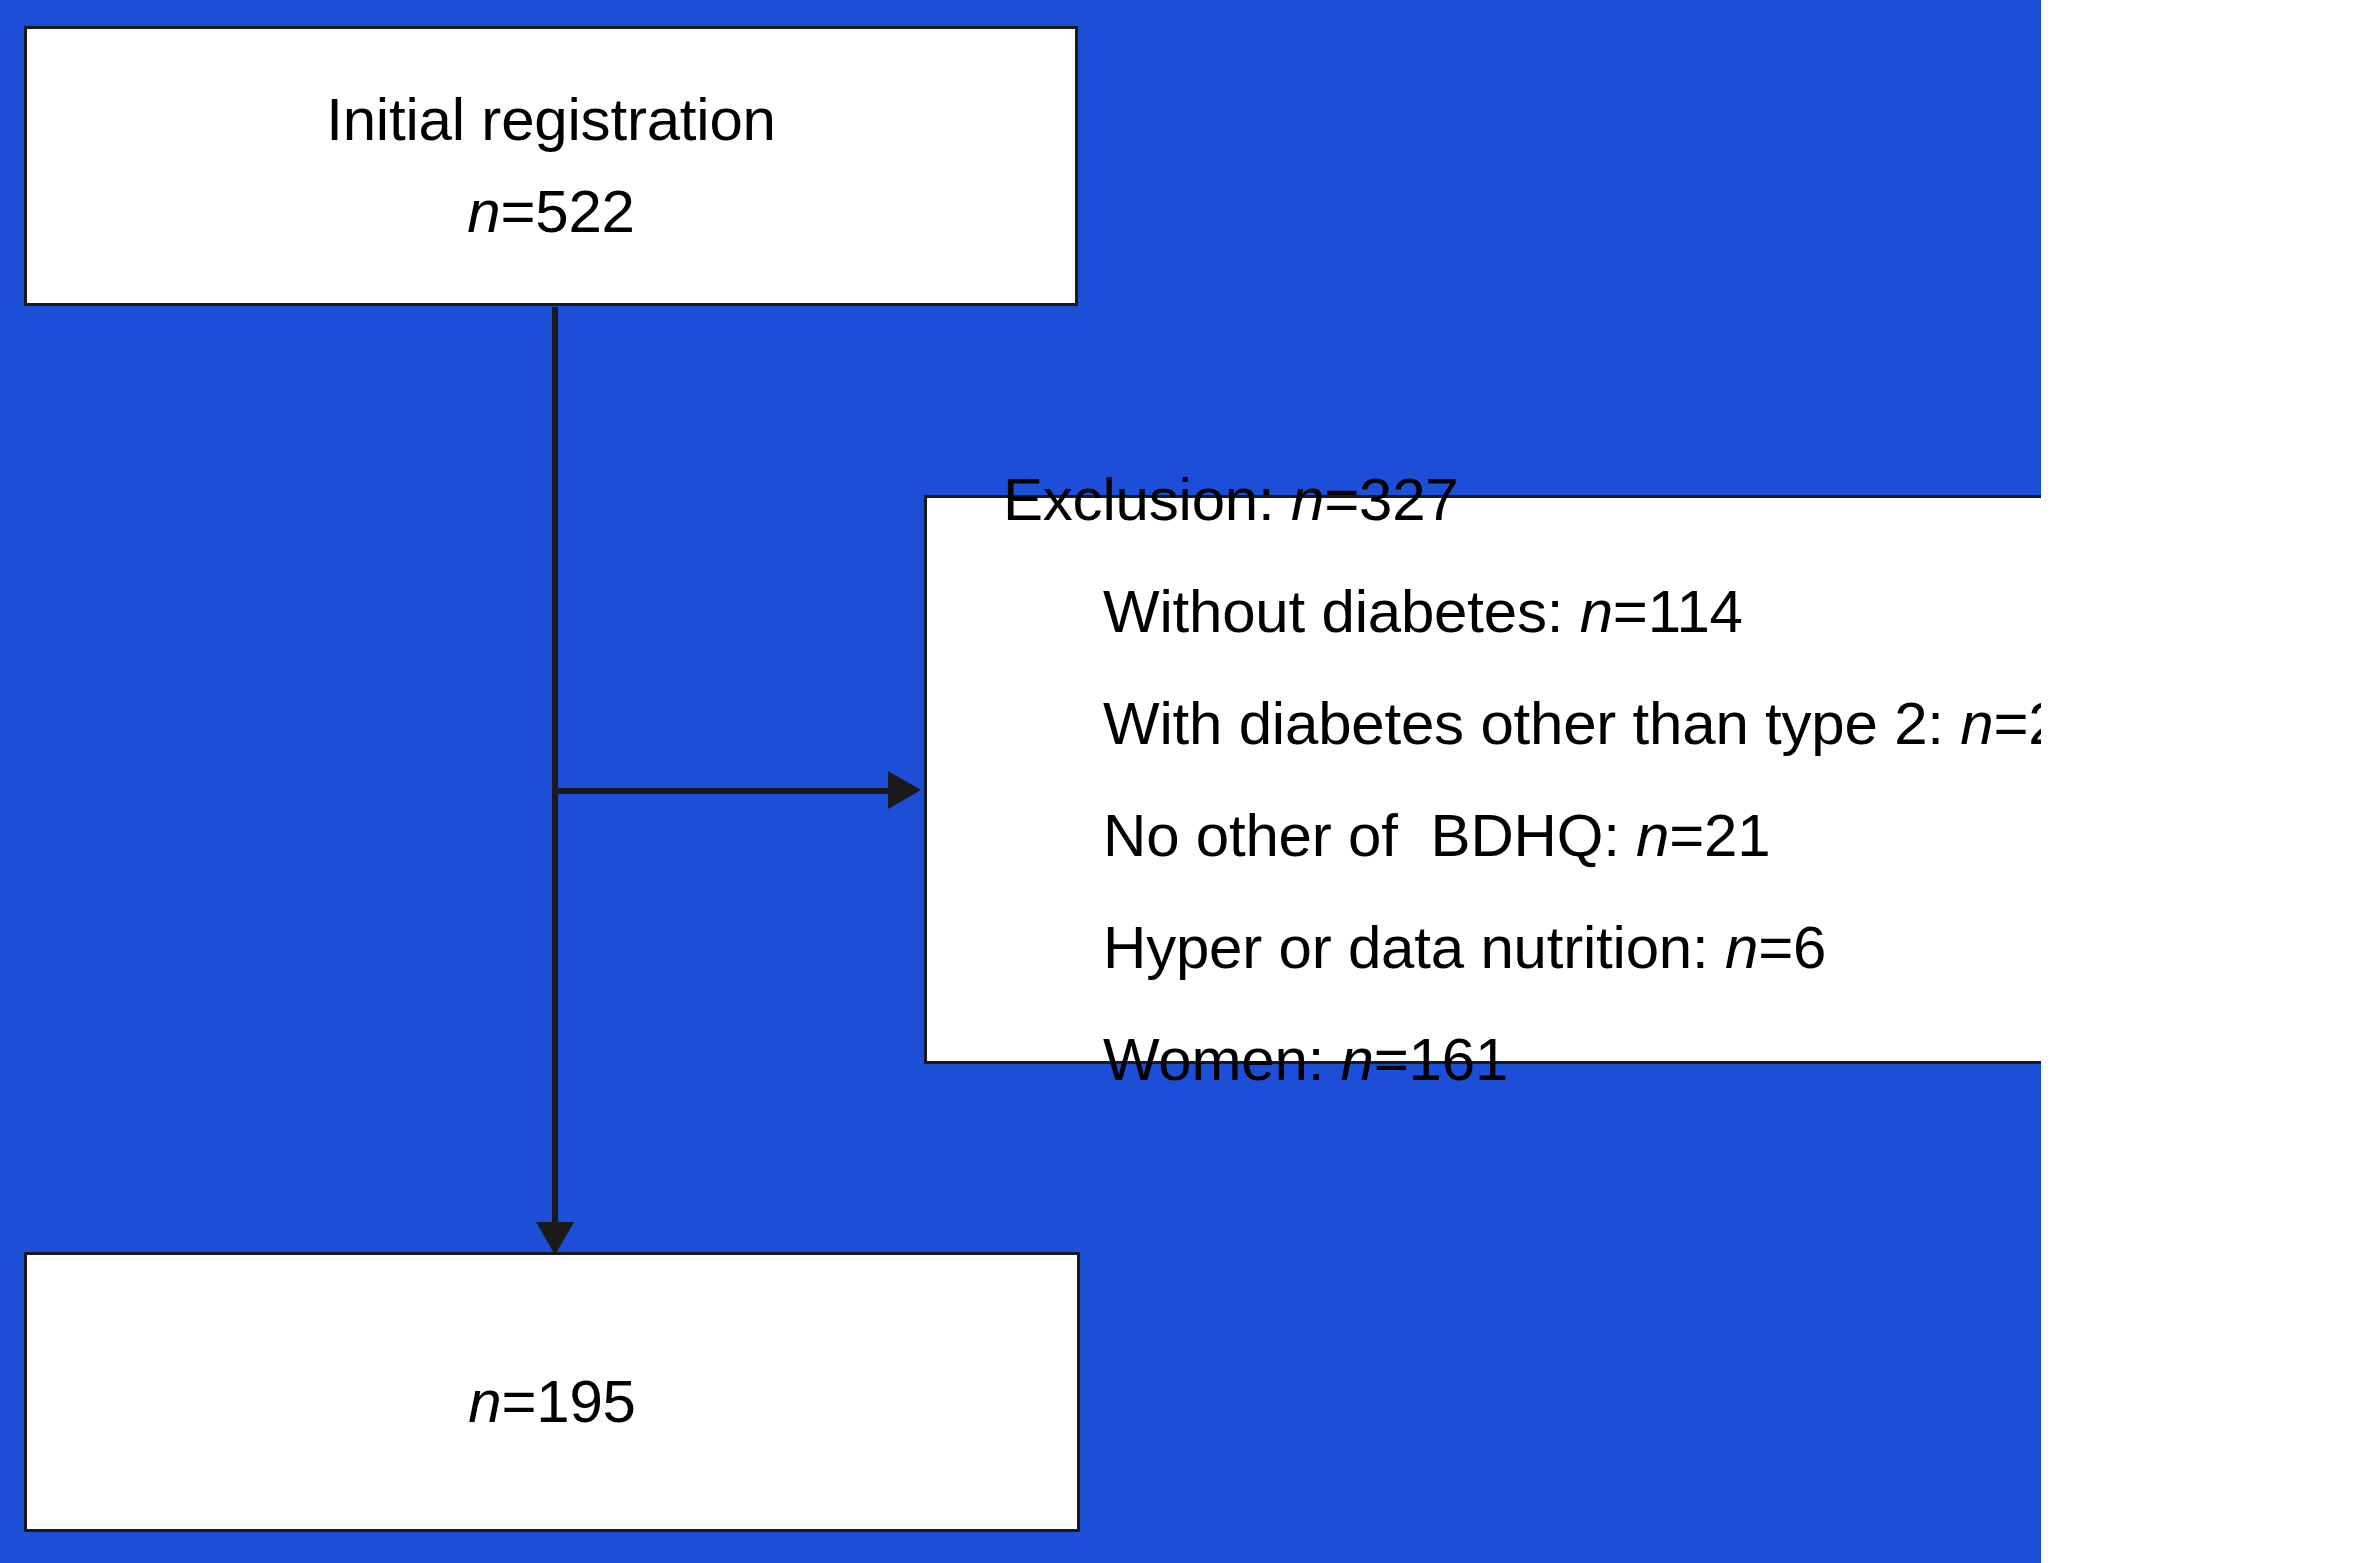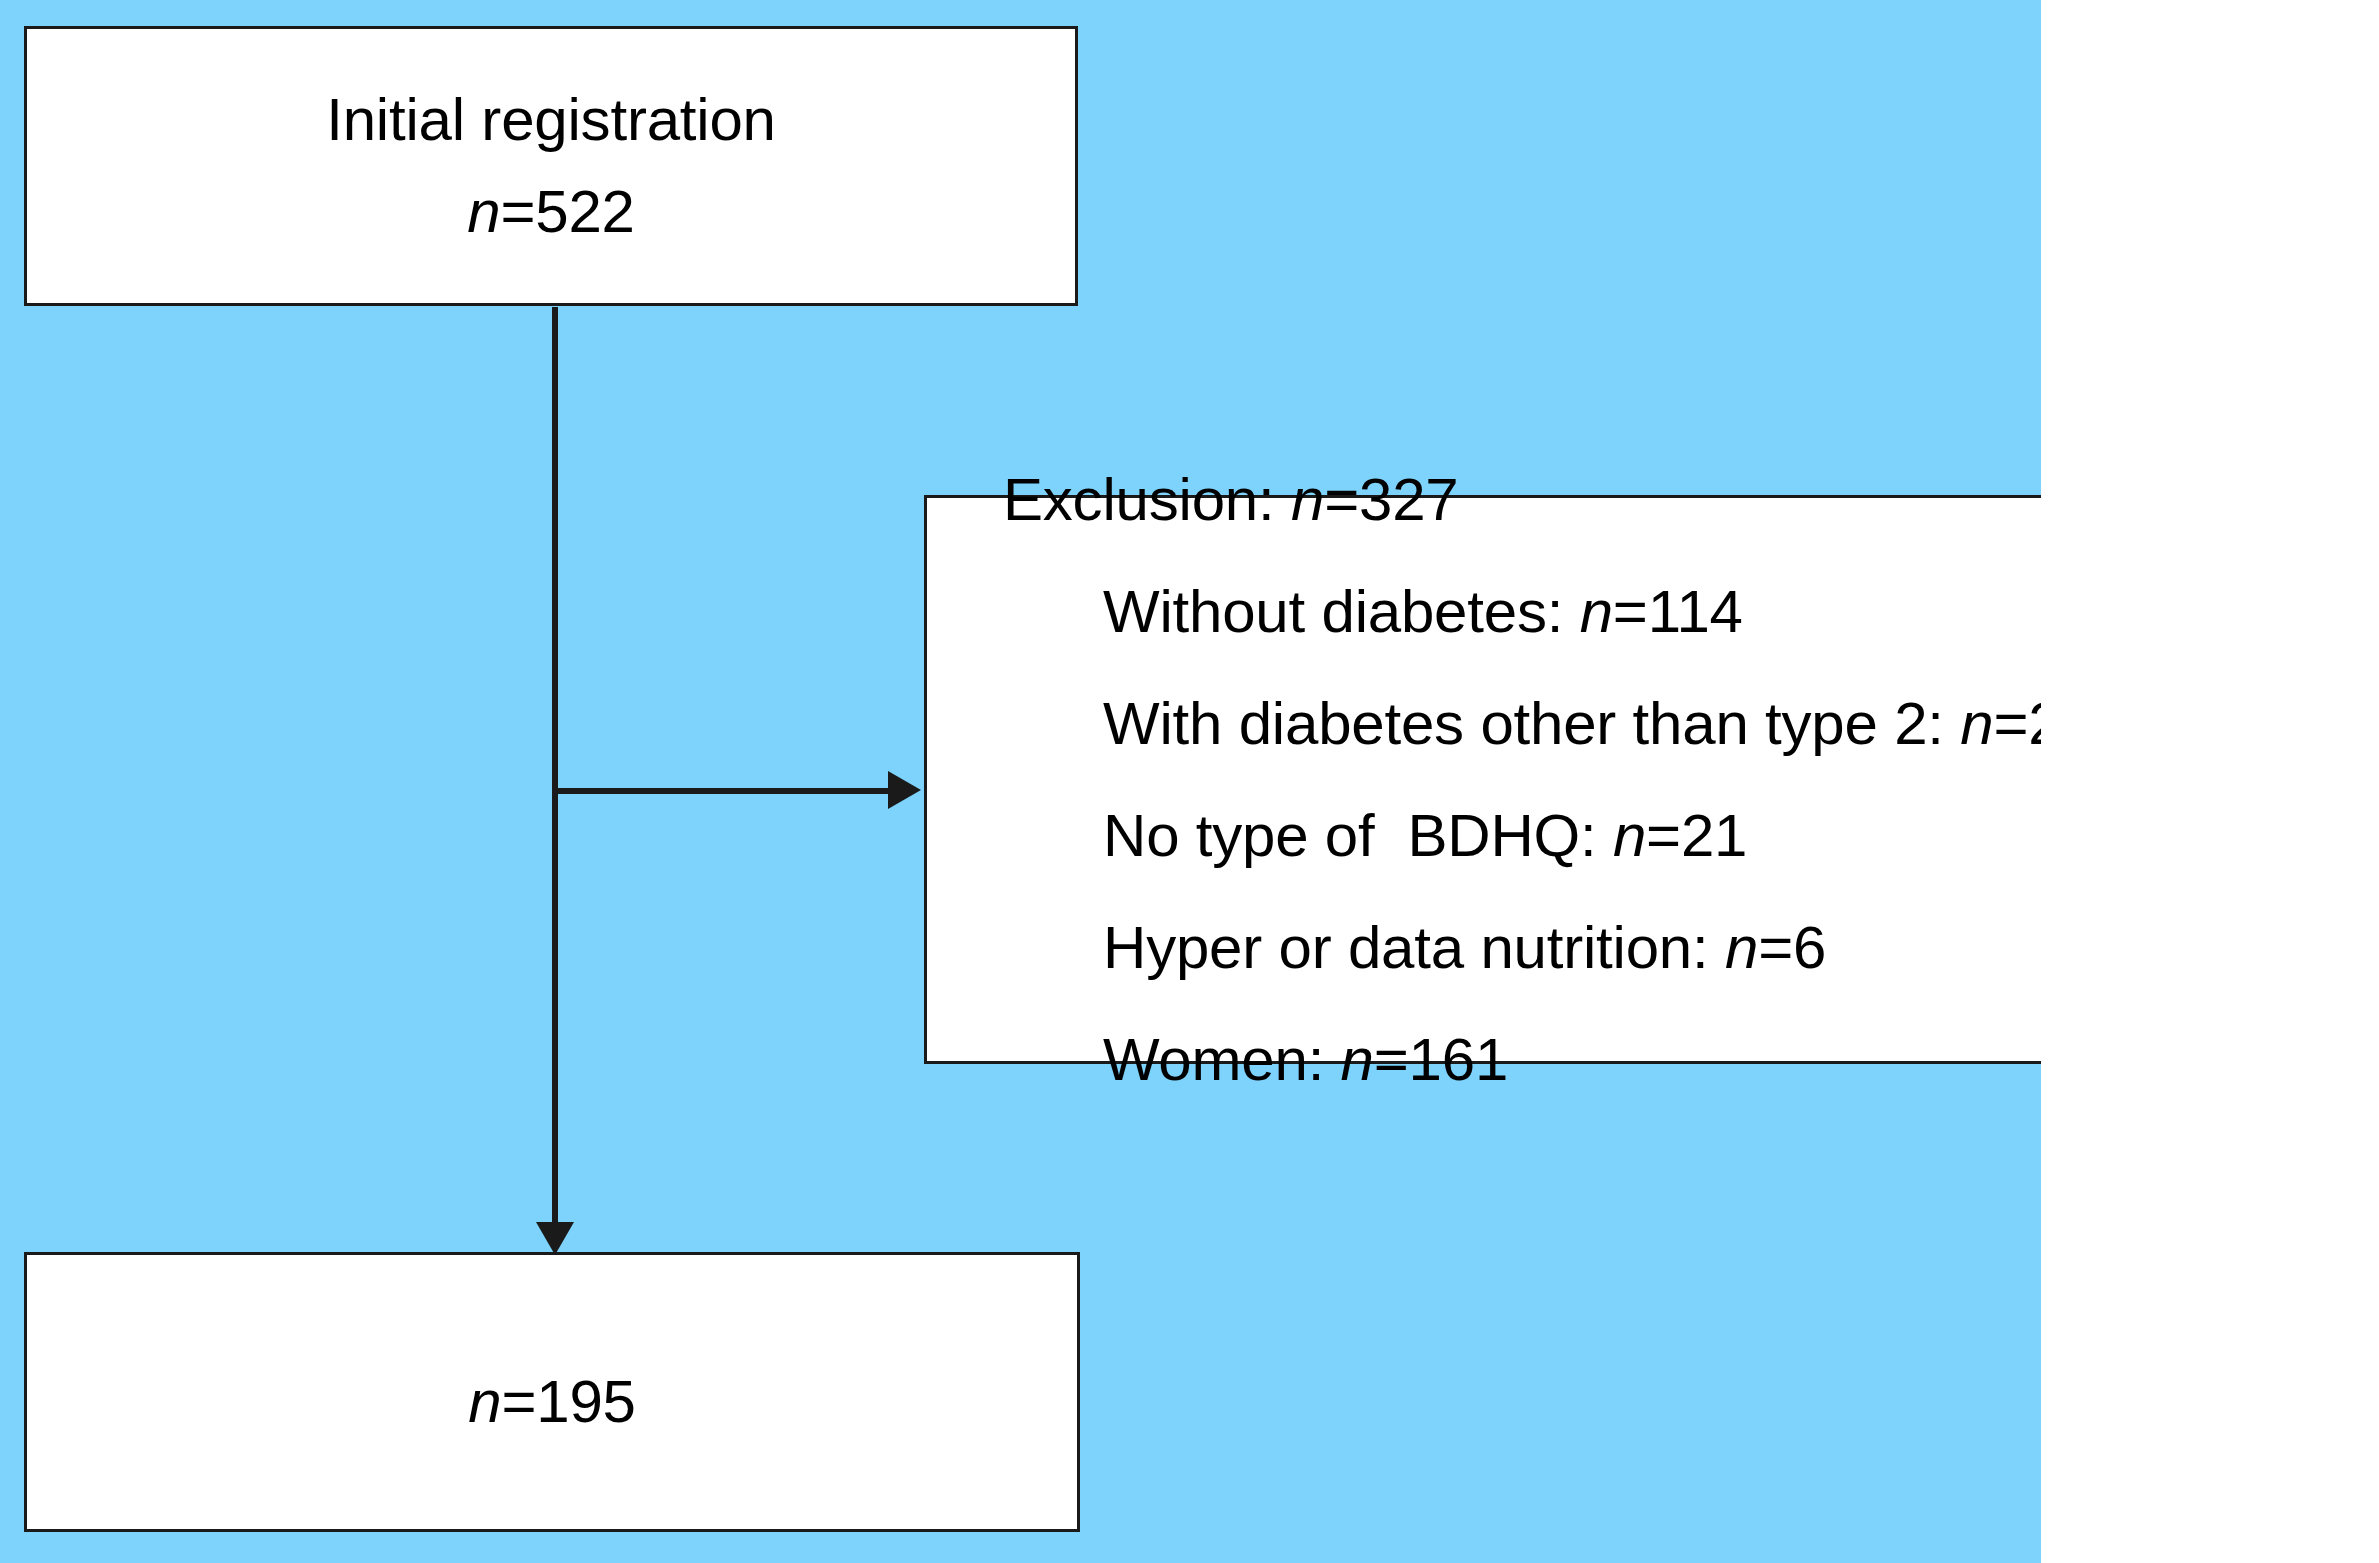--- a/index.html
+++ b/index.html
@@ -8,21 +8,21 @@
     background: #ffffff;
   }
   body {
     font-family: "Liberation Sans", sans-serif;
     color: #000000;
   }
   #flowchart-canvas {
     position: relative;
     width: 2041px;
     height: 1563px;
-    background: #7dd3fc;
+    background: #1d4ed8;
     overflow: hidden;
   }
   .node-box {
     position: absolute;
     box-sizing: border-box;
     background: #ffffff;
     border: 3.9px solid #1a1a1a;
     display: flex;
     flex-direction: column;
     justify-content: center;
@@ -138,21 +138,21 @@
   <div class="arrowhead-right" id="arrowhead-to-exclusion"></div>
 
   <div class="node-box" id="box-exclusion">
 
     <div class="excl-line"><span>Exclusion:</span><span> </span><span class="italic-n">n</span><span>=</span><span>327</span></div>
 
     <div class="excl-line indented"><span>Without diabetes:</span><span> </span><span class="italic-n">n</span><span>=</span><span>114</span></div>
 
     <div class="excl-line indented"><span>With diabetes other than type 2:</span><span> </span><span class="italic-n">n</span><span>=</span><span>25</span></div>
 
-    <div class="excl-line indented"><span>No type of  BDHQ:</span><span> </span><span class="italic-n">n</span><span>=</span><span>21</span></div>
+    <div class="excl-line indented"><span>No other of  BDHQ:</span><span> </span><span class="italic-n">n</span><span>=</span><span>21</span></div>
 
     <div class="excl-line indented"><span>Hyper or data nutrition:</span><span> </span><span class="italic-n">n</span><span>=</span><span>6</span></div>
 
     <div class="excl-line indented"><span>Women:</span><span> </span><span class="italic-n">n</span><span>=</span><span>161</span></div>
 
   </div>
 
   <div class="node-box" id="box-study-population">
     <div class="node-count"><span class="italic-n">n</span><span>=</span><span>195</span></div>
   </div>

